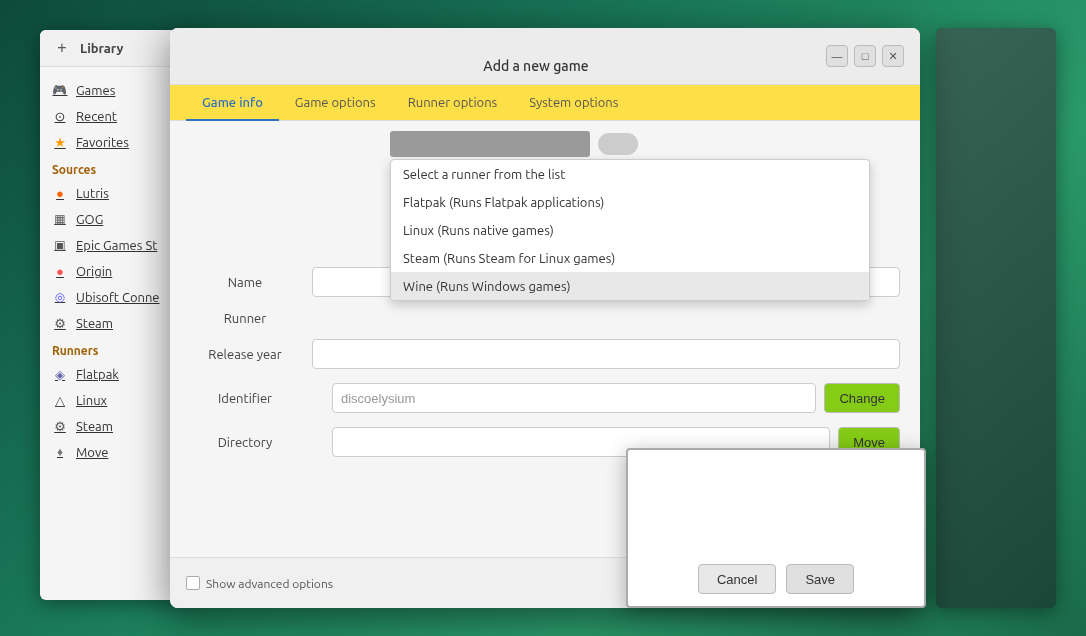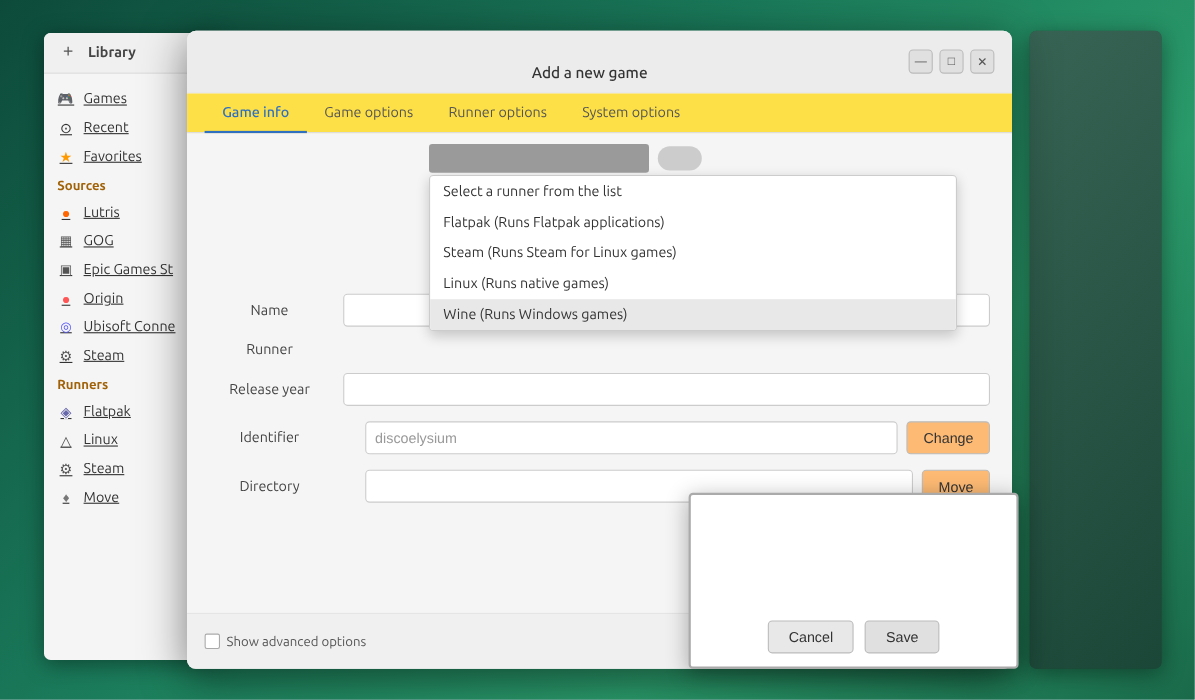--- a/index.html
+++ b/index.html
@@ -276,21 +276,21 @@
 
     .form-input-with-btn .form-input {
       flex: 1;
     }
 
     .form-action-btn {
       height: 30px;
       padding: 0 14px;
       border: 1px solid #bbb;
       border-radius: 4px;
-      background: #fdba74;
+      background: #84cc16;
       cursor: pointer;
       font-size: 13px;
       color: #333;
       white-space: nowrap;
     }
 
     
     .dialog-bottom {
       padding: 10px 16px;
       display: flex;
@@ -542,22 +542,22 @@
     </div>
 
     <div style="position:absolute; top: 10px; left: 220px;">
       <div class="runner-input-row">
         <div class="runner-input-bar"></div>
         <div class="runner-toggle"></div>
       </div>
       <div class="runner-dropdown">
         <div class="runner-option">Select a runner from the list</div>
         <div class="runner-option">Flatpak (Runs Flatpak applications)</div>
+        <div class="runner-option">Linux (Runs native games)</div>
         <div class="runner-option">Steam (Runs Steam for Linux games)</div>
-        <div class="runner-option">Linux (Runs native games)</div>
         <div class="runner-option selected">Wine (Runs Windows games)</div>
       </div>
     </div>
 
   </div>
 
   <div class="dialog-bottom">
     <div class="show-advanced">
       <div class="checkbox"></div>
       <span>Show advanced options</span>

